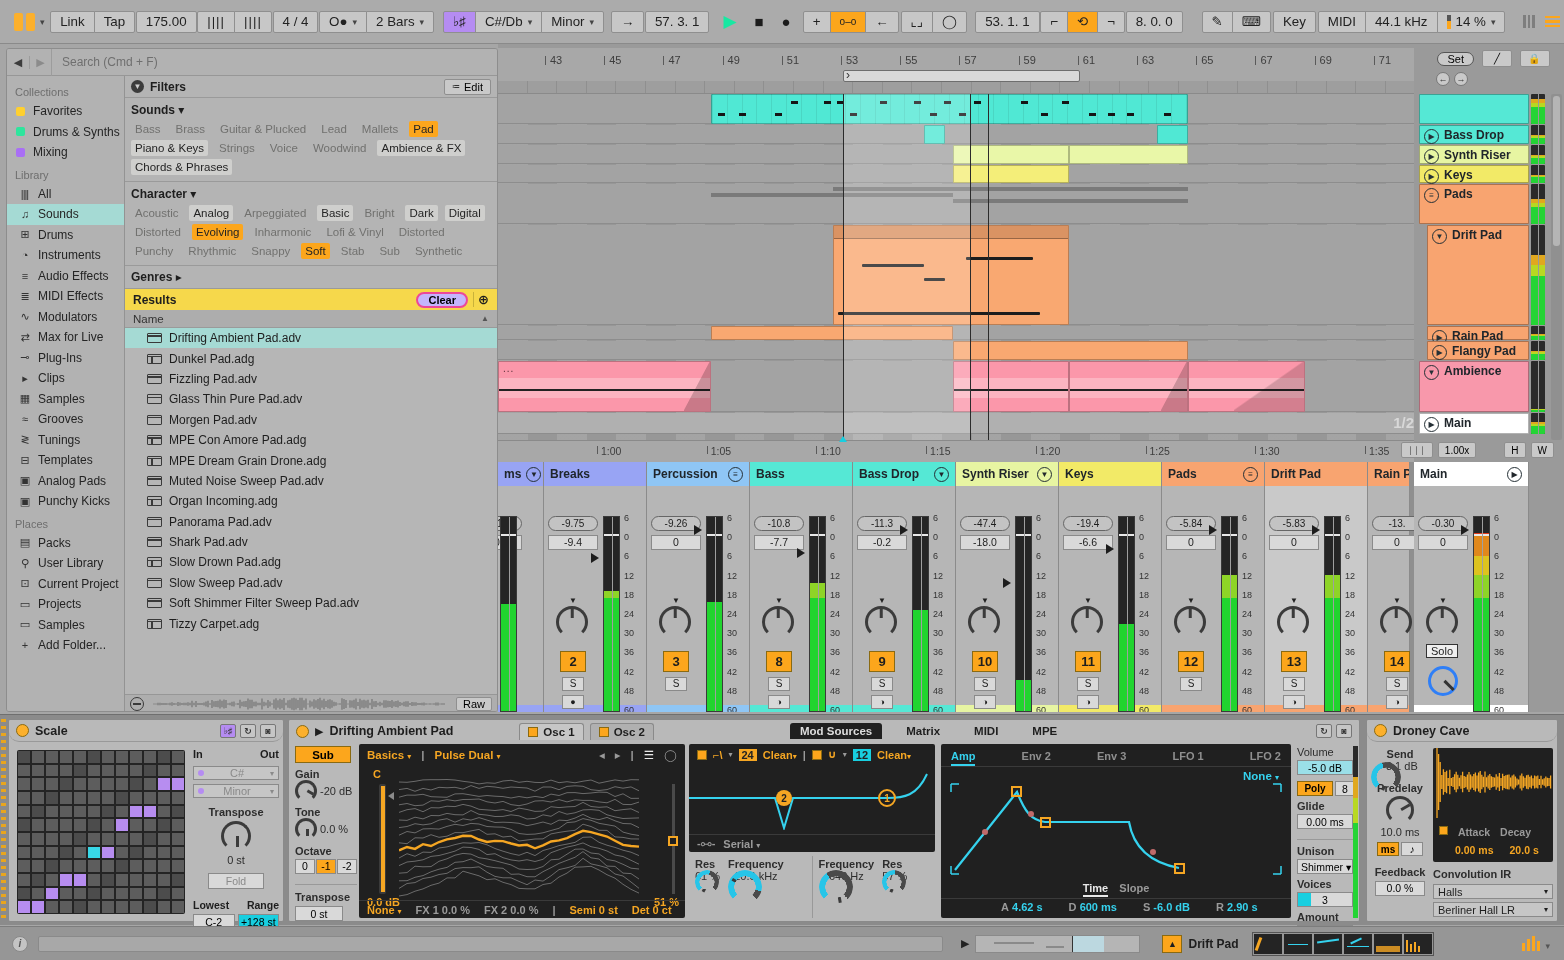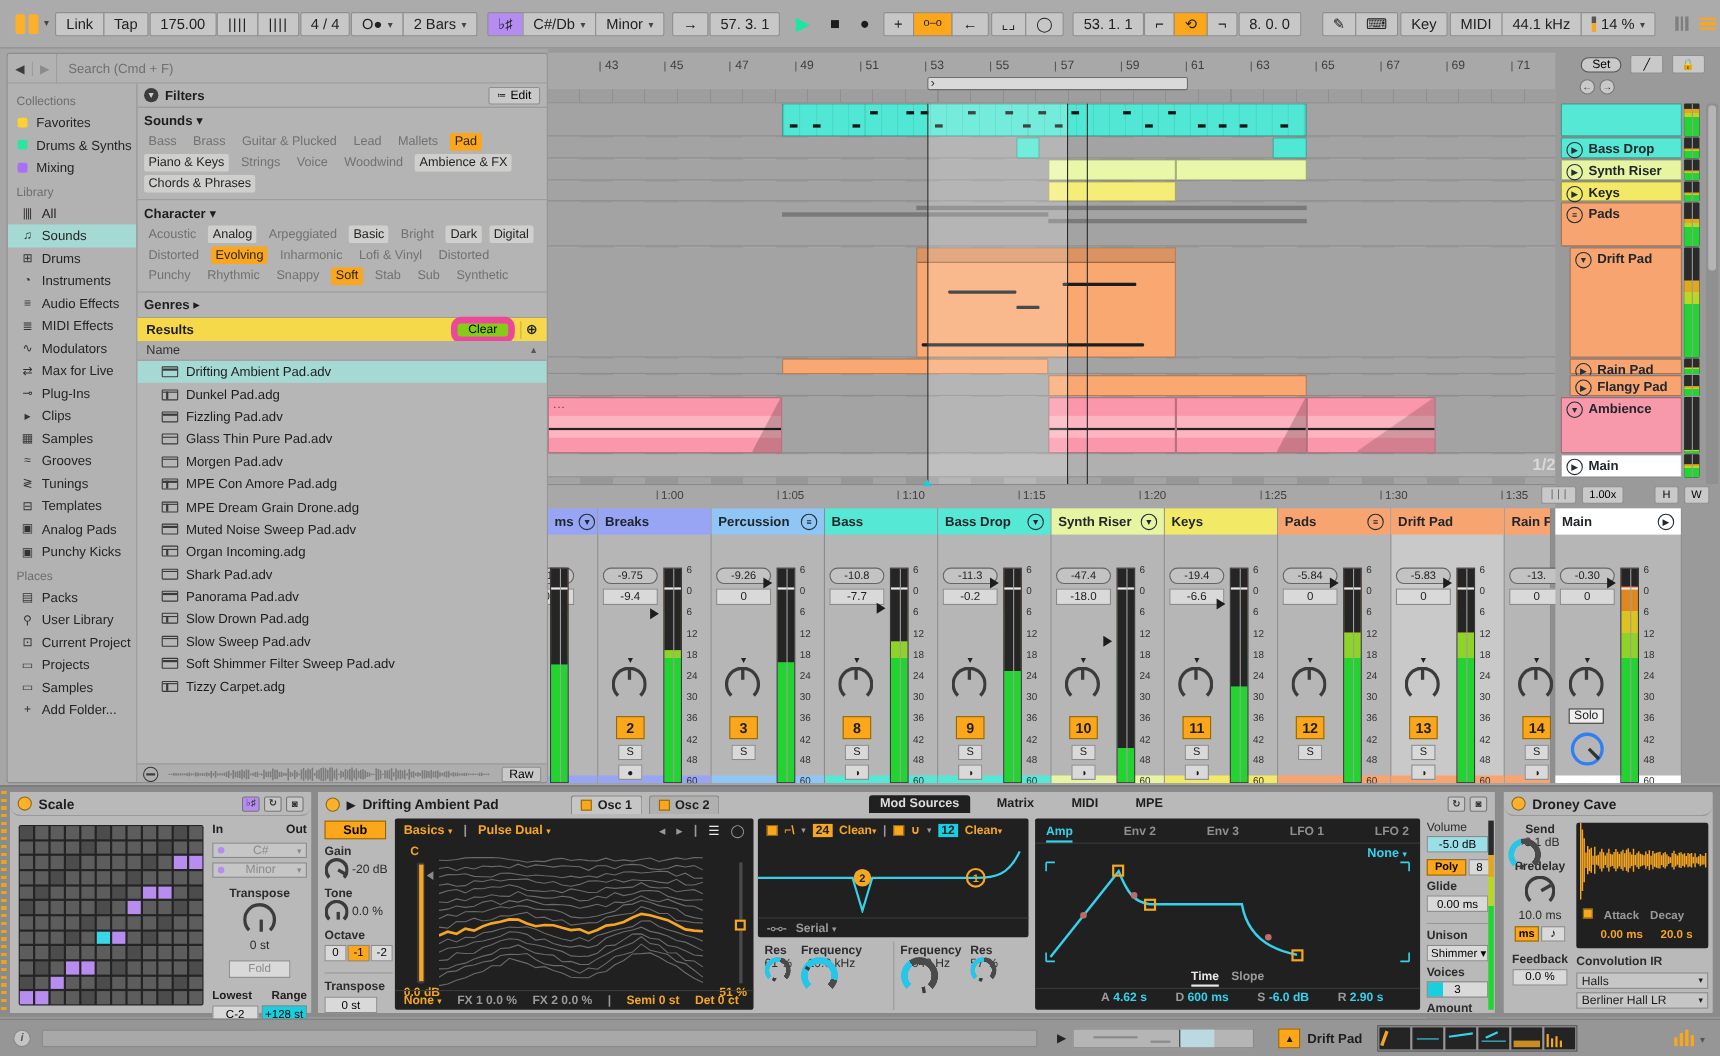--- a/index.html
+++ b/index.html
@@ -46,21 +46,21 @@
   .disc { width:13px; height:13px; border-radius:50%; background:#3c3c3c; color:#cfcfcf; font-size:8px; display:inline-flex; align-items:center; justify-content:center; margin-right:6px; }
   .editbtn { margin-left:auto; background:#c9c9c9; border:1px solid #8f8f8f; border-radius:2px; font-size:11px; font-weight:400; padding:1px 7px; display:flex; align-items:center; gap:4px; }
   .fgroup { border-top:1px solid #9a9a9a; padding:3px 6px 6px; }
   .fgroup h4 { font-size:12px; margin:2px 0 4px; font-weight:700; }
   .tagwrap { display:flex; flex-wrap:wrap; gap:3px 7px; font-size:11.5px; line-height:16px; }
   .tag { padding:0 4px; border-radius:2px; color:#71716f; cursor:pointer; }
   .tag.avail { background:#cfcfcd; color:#242424; }
   .tag.on { background:#fca61c; color:#242424; }
   .genres-row { border-top:1px solid #9a9a9a; padding:4px 6px; font-size:12px; font-weight:700; }
   .results-bar { background:#f6d84b; display:flex; align-items:center; height:22px; padding:0 4px 0 8px; font-size:12px; font-weight:700; border-top:1px solid #9a9a9a; }
-  .clearbtn { margin-left:auto; border:6px solid #ec4899; border-radius:9px; padding:0 10px; font-size:11px; font-weight:400; background:#84cc16; }
+  .clearbtn { margin-left:auto; border:2px solid #ec4899; border-radius:9px; padding:0 10px; font-size:11px; font-weight:700; background:#c4b5fd; }
   .plusbtn { width:20px; text-align:center; border-left:1px solid #c9b23a; margin-left:5px; font-size:13px; }
   .name-row { height:18px; background:#adadad; border-bottom:1px solid #9a9a9a; display:flex; align-items:center; padding:0 8px; font-size:11.5px; color:#333; }
   .sort { margin-left:auto; font-size:8px; color:#555; }
   .results { flex:1; overflow:hidden; background:#b6b6b6; }
   .rrow { display:flex; align-items:center; height:20.4px; padding-left:22px; font-size:12px; cursor:pointer; }
   .rrow.sel { background:#a5dad4; }
   .ricon { width:15px; height:10px; border:1.4px solid #3a3a3a; border-radius:1px; margin-right:7px; position:relative; flex:none; }
   .ricon::before { content:""; position:absolute; left:0; right:0; top:1.2px; height:1.4px; background:#3a3a3a; }
   .ricon.adg::after { content:""; position:absolute; left:3.2px; top:1.2px; bottom:0; width:1.4px; background:#3a3a3a; }
   .preview-bar { height:19px; border-top:1px solid #979797; background:#aeaeae; display:flex; align-items:center; padding:0 5px; gap:6px; }
@@ -487,25 +487,25 @@
             <div class="rrow">
               <span class="ricon adv"></span>
               <span>Muted Noise Sweep Pad.adv</span>
             </div>
             <div class="rrow">
               <span class="ricon adg"></span>
               <span>Organ Incoming.adg</span>
             </div>
             <div class="rrow">
               <span class="ricon adv"></span>
-              <span>Shark Pad.adv</span>
+              <span>Panorama Pad.adv</span>
             </div>
             <div class="rrow">
               <span class="ricon adv"></span>
-              <span>Panorama Pad.adv</span>
+              <span>Shark Pad.adv</span>
             </div>
             <div class="rrow">
               <span class="ricon adg"></span>
               <span>Slow Drown Pad.adg</span>
             </div>
             <div class="rrow">
               <span class="ricon adv"></span>
               <span>Slow Sweep Pad.adv</span>
             </div>
             <div class="rrow">

